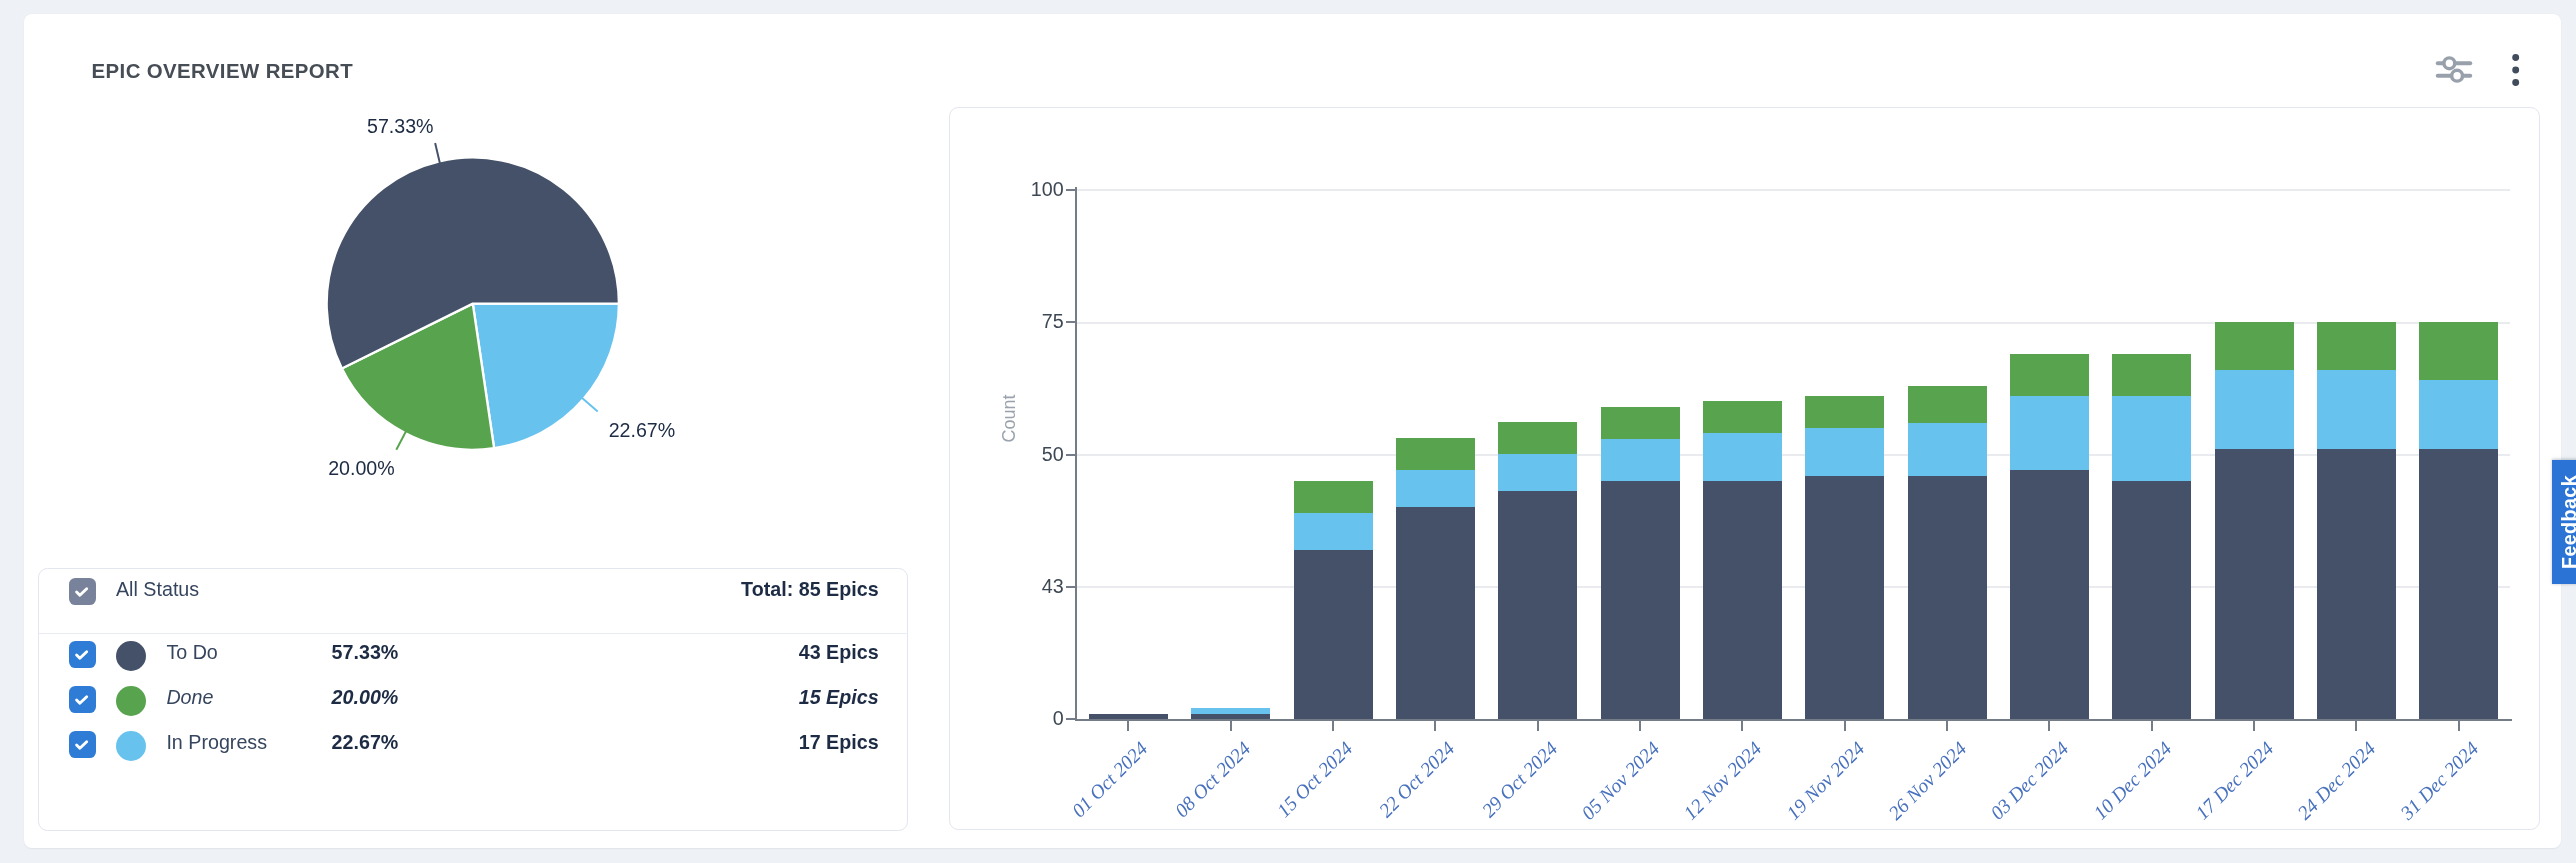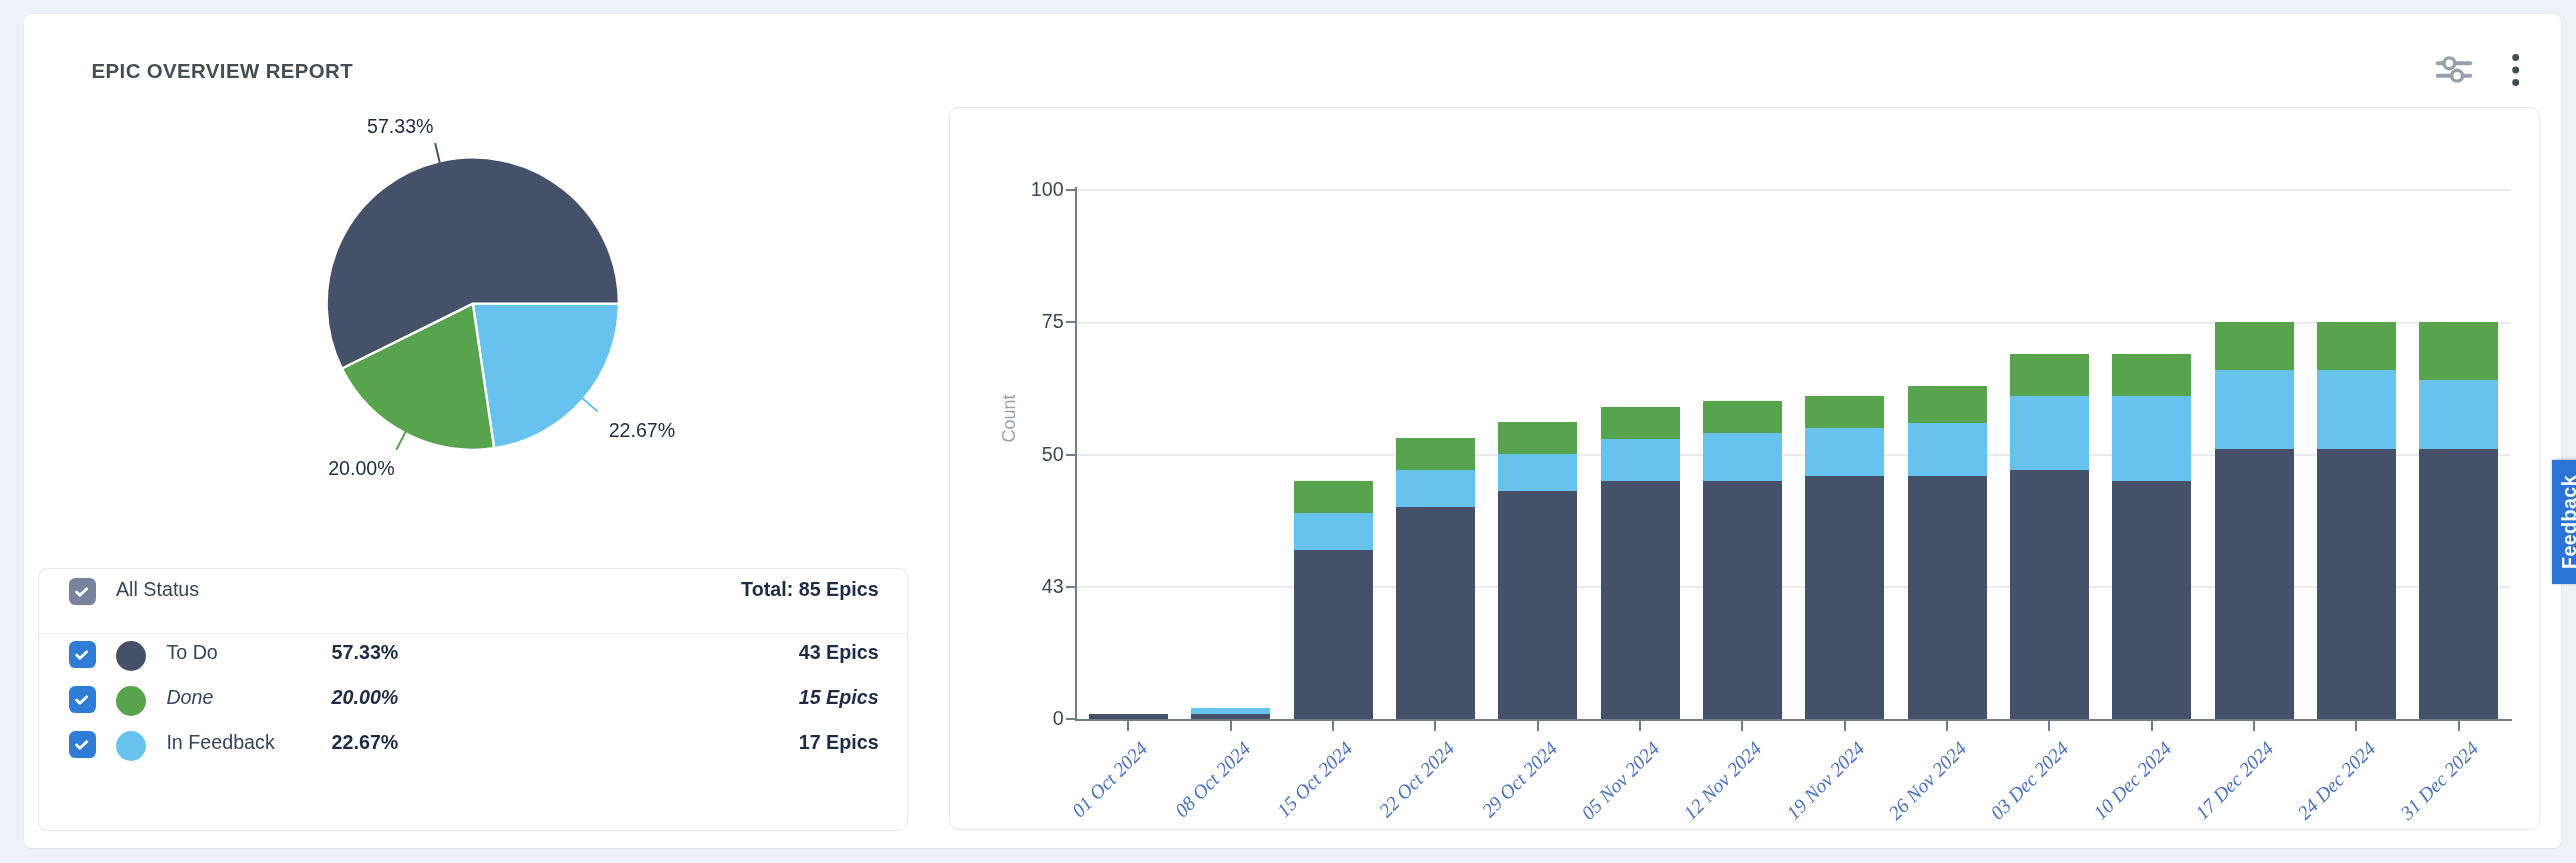--- a/index.html
+++ b/index.html
@@ -158,21 +158,21 @@
             <span class="legend-pct">20.00%</span>
             <span class="legend-count">15 Epics</span>
           </div>
           <div class="legend-row" style="top: 162px;">
             <button class="checkbox blue">
               <svg width="17.3" height="17.3" viewBox="0 0 24 24">
                 <path d="M5 12.5l4.5 4.5L19 8" stroke="#ffffff" stroke-width="4" fill="none" stroke-linecap="round" stroke-linejoin="round"></path>
               </svg>
             </button>
             <span class="swatch" style="background: rgb(103, 195, 238);"></span>
-            <span class="legend-label">In Feedback</span>
+            <span class="legend-label">In Progress</span>
             <span class="legend-pct">22.67%</span>
             <span class="legend-count">17 Epics</span>
           </div>
         </div>
     </div>
 
     <div class="chart-card">
       <div class="y-title">Count</div>
       <div class="axis-y"></div>
       <div class="axis-x"></div>

